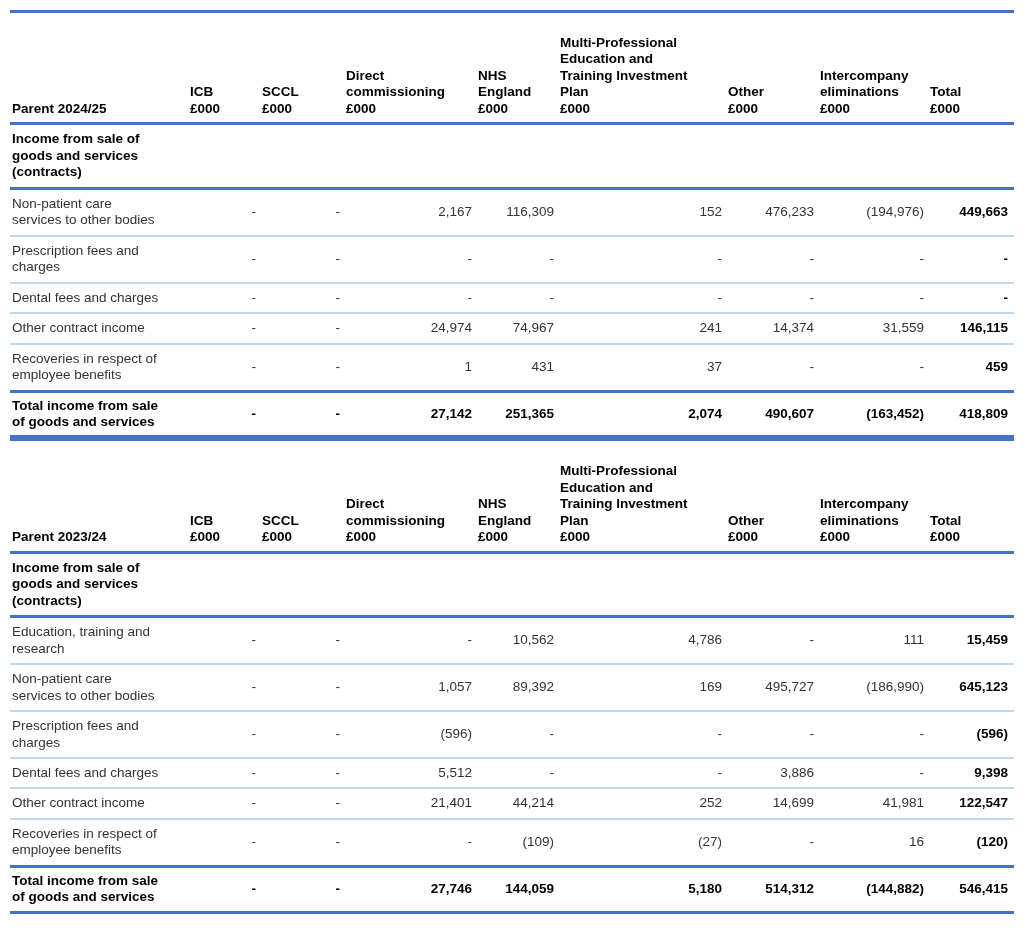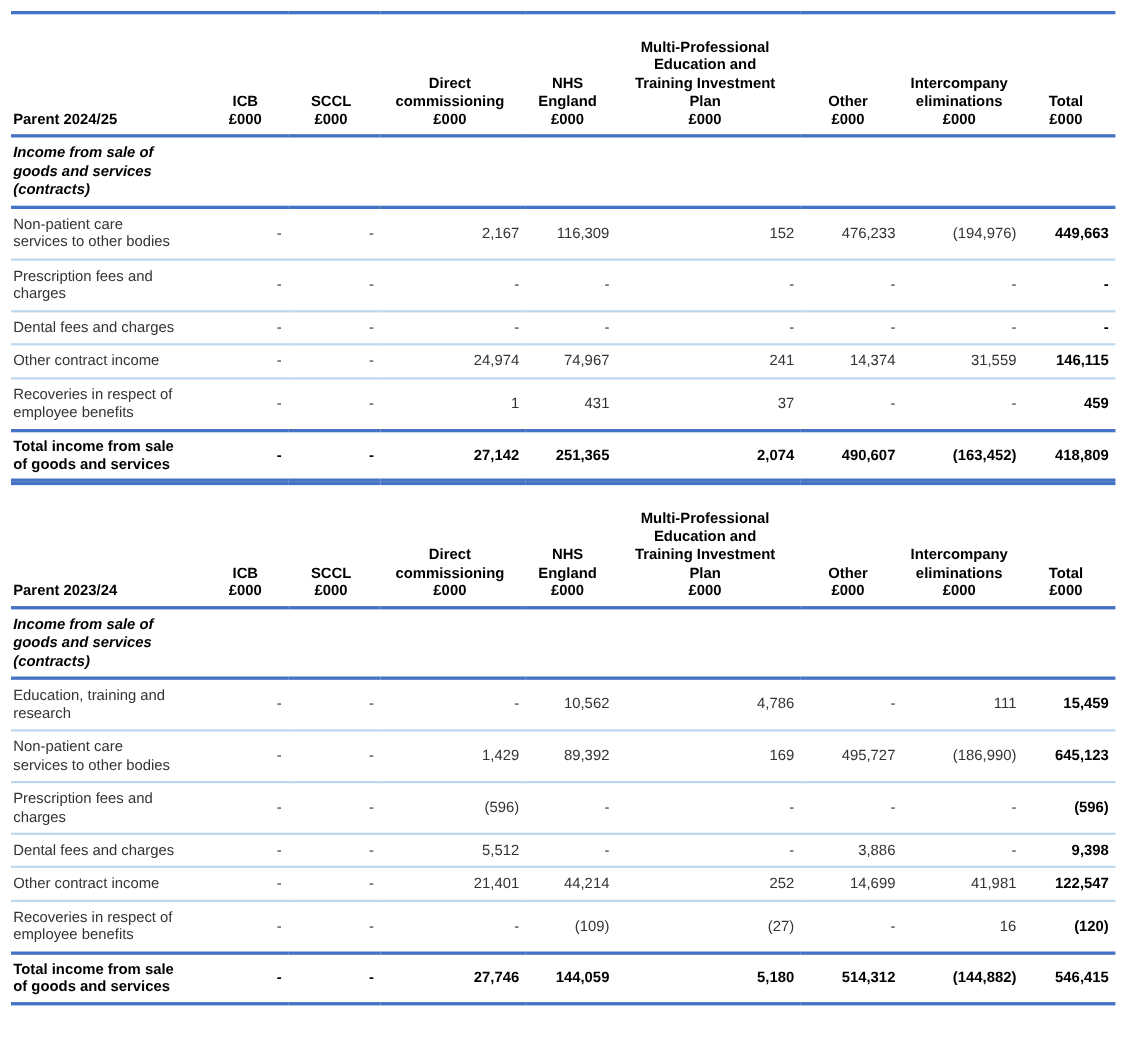--- a/index.html
+++ b/index.html
@@ -23,36 +23,35 @@
   col.c-other{width:92px;}
   col.c-interco{width:110px;}
   col.c-total{width:84px;}
 
   th,td{font-size:13.5px;line-height:1.22;padding:0;}
 
   thead th{
     vertical-align:bottom;
     font-weight:bold;
     color:var(--bold-text);
-    text-align:center;
+    text-align:left;
     padding:22px 6px 5px 0;
     border-top:3px solid var(--dark-line);
     border-bottom:3px solid var(--dark-line);
   }
   thead th.table-title{text-align:left;padding-left:2px;padding-right:0;}
   .col-label{white-space:pre-line;}
 
   td.section-cell{
     font-weight:bold;
     color:var(--bold-text);
     text-align:left;
     padding:6px 0 6px 2px;
     white-space:pre-line;
     border-bottom:3px solid var(--dark-line);
-    font-style:italic;
   }
 
   tr.data-row td{border-bottom:2px solid var(--light-line);vertical-align:middle;}
   td.row-label{
     text-align:left;
     padding:6px 0 6px 2px;
     white-space:pre-line;
   }
   td.cell-value{
     text-align:right;
@@ -281,21 +280,21 @@
             <td class="cell-value">4,786</td>
             <td class="cell-value">-</td>
             <td class="cell-value">111</td>
             <td class="cell-value total-col">15,459</td>
           </tr>
           <tr class="data-row">
             <td class="row-label">Non-patient care
 services to other bodies</td>
             <td class="cell-value">-</td>
             <td class="cell-value">-</td>
-            <td class="cell-value">1,429</td>
+            <td class="cell-value">1,057</td>
             <td class="cell-value">89,392</td>
             <td class="cell-value">169</td>
             <td class="cell-value">495,727</td>
             <td class="cell-value">(186,990)</td>
             <td class="cell-value total-col">645,123</td>
           </tr>
           <tr class="data-row">
             <td class="row-label">Prescription fees and
 charges</td>
             <td class="cell-value">-</td>

